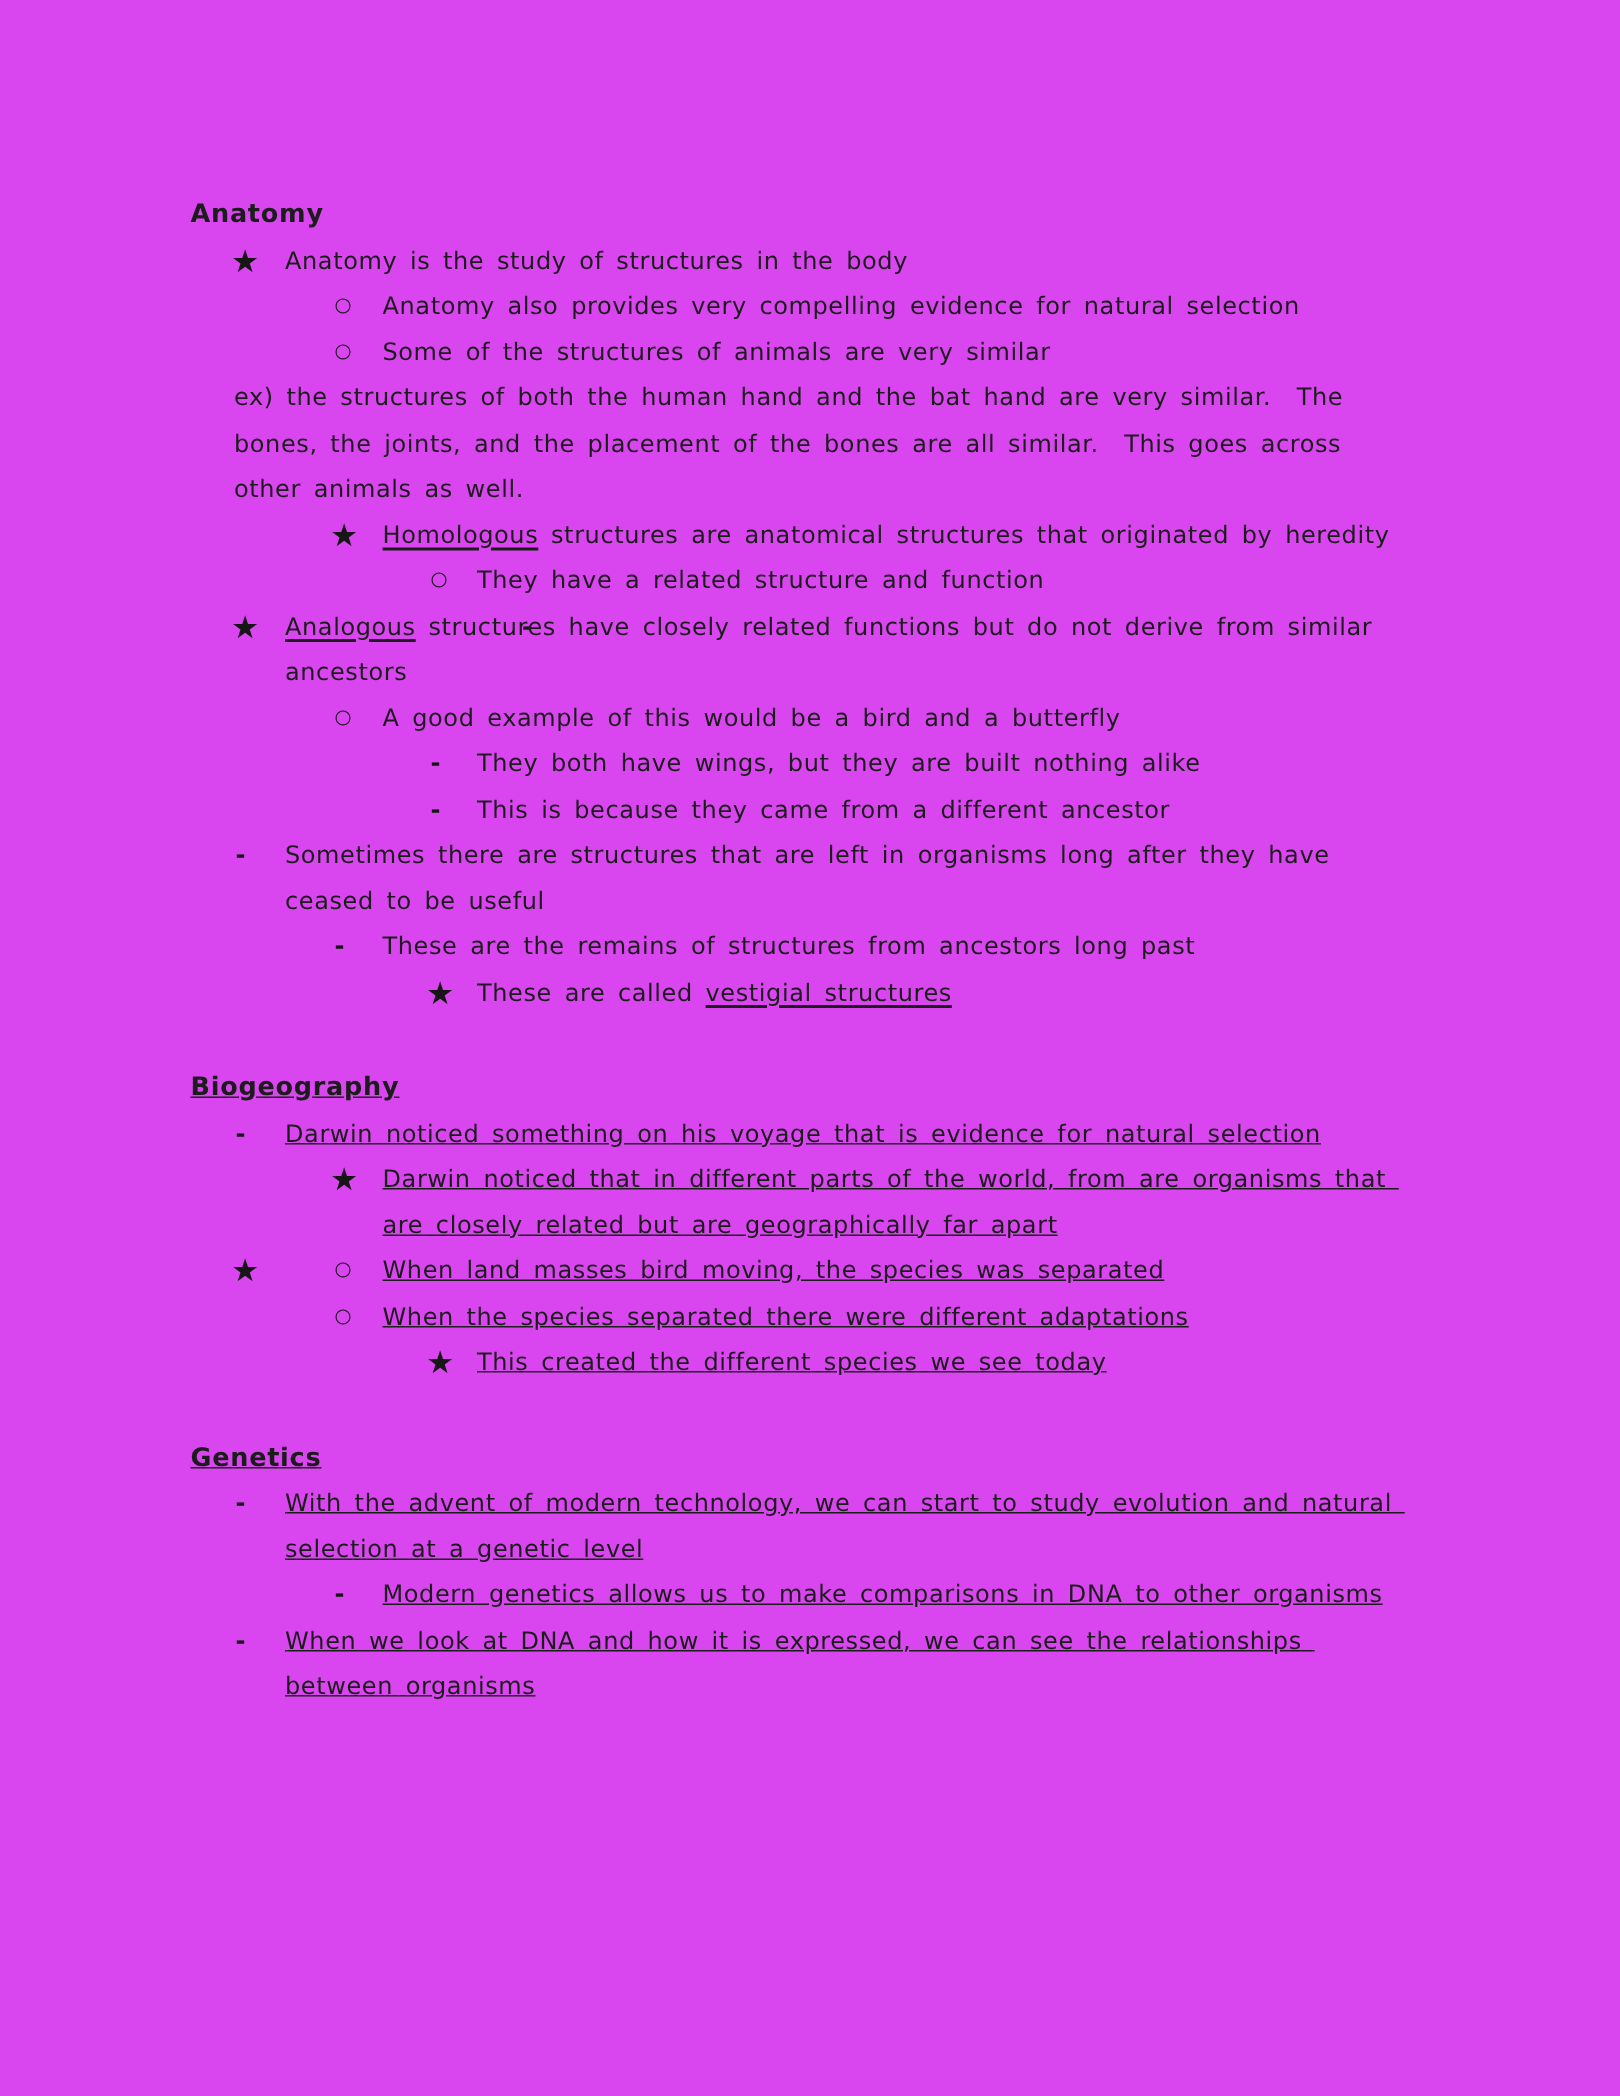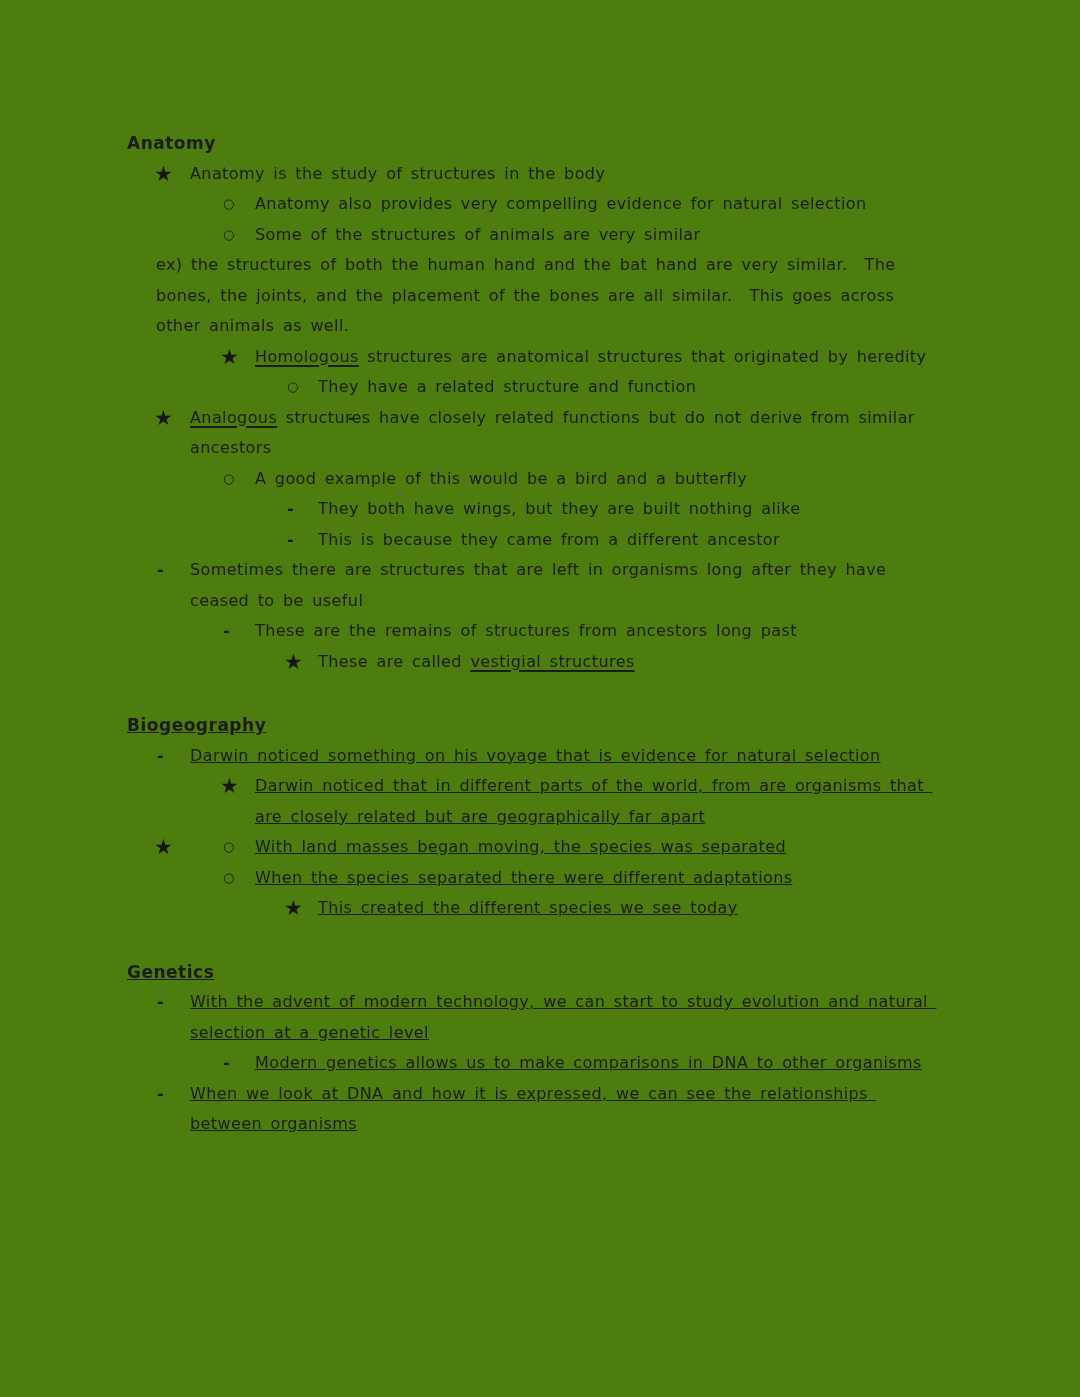--- a/index.html
+++ b/index.html
@@ -8,21 +8,21 @@
     width: 1080px;
     height: 1397px;
     font-family: "DejaVu Sans", "Liberation Sans", sans-serif;
     color: #1c1c1c;
     overflow: hidden;
   }
   .page {
     width: 1080px;
     height: 1397px;
     padding: 128px 138px 0 127px;
-    background: #4d7c0f;
+    background: #d946ef;
   }
   .section + .section { margin-top: 33px; text-decoration: underline; }
   .heading {
     font-size: 17px;
     font-weight: 700;
     line-height: 30.5px;
     letter-spacing: 0.5px;
   }
   .item {
     position: relative;
@@ -79,21 +79,21 @@
         <div class="item level-3"><span class="bullet bullet-dash">-</span><span class="text"><span>This is because they came from a different ancestor</span></span></div>
         <div class="item level-1"><span class="bullet bullet-dash">-</span><span class="text"><span>Sometimes there are structures that are left in organisms long after they have ceased to be useful</span></span></div>
         <div class="item level-2"><span class="bullet bullet-dash">-</span><span class="text"><span>These are the remains of structures from ancestors long past</span></span></div>
         <div class="item level-3"><span class="bullet bullet-star">★</span><span class="text"><span>These are called </span><span class="underline">vestigial structures</span></span></div>
       </section>
       <section class="section">
         <h2 class="heading">Biogeography</h2>
         <div class="item level-1"><span class="bullet bullet-dash">-</span><span class="text"><span>Darwin noticed something on his voyage that is evidence for natural selection</span></span></div>
         <div class="item level-2"><span class="bullet bullet-star">★</span><span class="text"><span>Darwin noticed that in different parts of the world, from are organisms that are closely related but are geographically far apart</span></span></div>
         <div class="item level-1"><span class="bullet bullet-star">★</span></div>
-        <div class="item level-2"><span class="bullet bullet-circle">○</span><span class="text"><span>With land masses began moving, the species was separated</span></span></div>
+        <div class="item level-2"><span class="bullet bullet-circle">○</span><span class="text"><span>When land masses bird moving, the species was separated</span></span></div>
         <div class="item level-2"><span class="bullet bullet-circle">○</span><span class="text"><span>When the species separated there were different adaptations</span></span></div>
         <div class="item level-3"><span class="bullet bullet-star">★</span><span class="text"><span>This created the different species we see today</span></span></div>
       </section>
       <section class="section">
         <h2 class="heading">Genetics</h2>
         <div class="item level-1"><span class="bullet bullet-dash">-</span><span class="text"><span>With the advent of modern technology, we can start to study evolution and natural selection at a genetic level</span></span></div>
         <div class="item level-2"><span class="bullet bullet-dash">-</span><span class="text"><span>Modern genetics allows us to make comparisons in DNA to other organisms</span></span></div>
         <div class="item level-1"><span class="bullet bullet-dash">-</span><span class="text"><span>When we look at DNA and how it is expressed, we can see the relationships between organisms</span></span></div>
       </section>
     </main>

